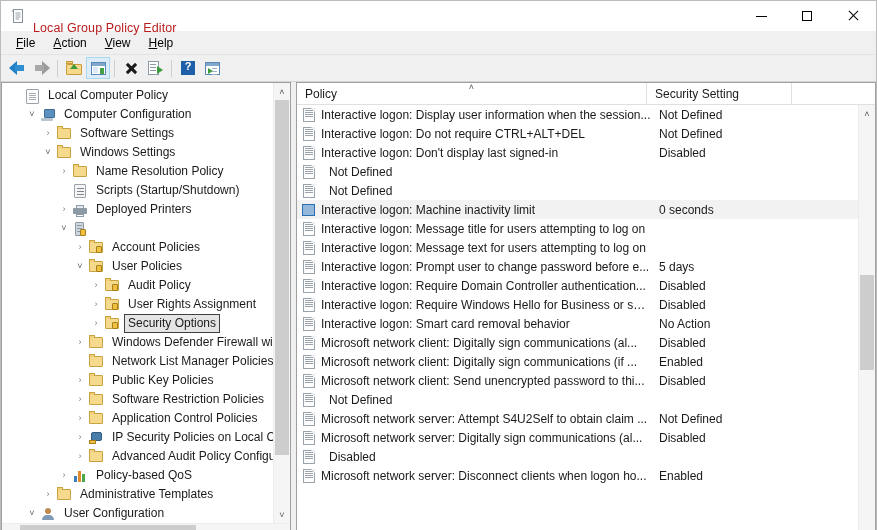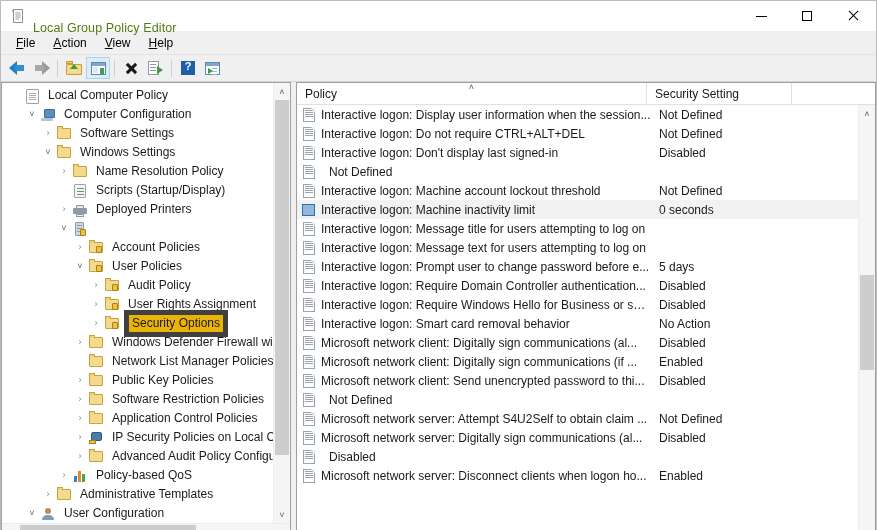--- a/index.html
+++ b/index.html
@@ -20,21 +20,21 @@
   
   .titlebar{
     height:30px;flex:0 0 30px;background:#ffffff;
     display:flex;align-items:center;position:relative;
   }
   .title-icon{
     width:16px;height:16px;margin-left:9px;margin-right:7px;
     flex:0 0 16px;position:relative;
   }
   .title-text{
-    font-size:12.5px;color:#4d7c0f;letter-spacing:0.1px;margin-top:24px;
+    font-size:12.5px;color:#b91c1c;letter-spacing:0.1px;margin-top:24px;
   }
   .winbtns{margin-left:auto;display:flex;height:30px;}
   .winbtn{
     width:46px;height:30px;display:flex;align-items:center;justify-content:center;
     font-size:11px;color:#000;line-height:1;
   }
   .min-glyph{display:block;width:11px;height:1px;background:#000;}
   .max-glyph{display:block;width:10px;height:10px;border:1px solid #000;box-sizing:border-box;}
   .close-glyph{display:block;width:12px;height:12px;position:relative;}
   .close-glyph:before,.close-glyph:after{
@@ -108,21 +108,21 @@
   .tnode{
     height:19px;display:flex;align-items:center;white-space:nowrap;
     font-size:12px;color:#1a1a1a;position:relative;
   }
   .tnode .chev{
     width:16px;flex:0 0 16px;display:flex;align-items:center;justify-content:center;
     color:#808080;font-size:9px;line-height:1;
   }
   .tnode .chev.expanded{color:#5a5a5a;}
   .tnode .lbl{padding:1px 3px 1px 3px;border:1px solid transparent;box-sizing:border-box;line-height:15px;}
-  .tnode.sel .lbl{background:#eab308;border:5px solid #404040;}
+  .tnode.sel .lbl{background:#e5e5e5;border:1px solid #404040;}
   .ticon{width:16px;height:16px;flex:0 0 16px;margin-right:4px;position:relative;}
   
   .i-doc{width:13px;height:15px;background:#fdfdfd;border:1px solid #9aa3ab;box-sizing:border-box;position:absolute;left:2px;top:1px;border-radius:1px;}
   .i-doc i{position:absolute;left:2px;width:7px;height:1px;background:#a7aeb5;display:block;}
   .i-comp{position:absolute;left:1px;top:2px;width:14px;height:12px;}
   .i-comp .scr{position:absolute;left:3px;top:0;width:11px;height:9px;background:#5a8fc0;border:1px solid #3f6d96;box-sizing:border-box;border-radius:1px;}
   .i-comp .base{position:absolute;left:0;bottom:0;width:12px;height:3px;background:#b8c4cf;border-radius:1px;}
   .i-folder{position:absolute;left:1px;top:2px;width:14px;height:11px;background:#f5d98d;border:1px solid #c8a23f;box-sizing:border-box;border-radius:1px;}
   .i-folder:before{content:"";position:absolute;left:-1px;top:-3px;width:6px;height:3px;background:#f2d07a;border:1px solid #c8a23f;box-sizing:border-box;border-bottom:none;}
   .i-folder.lock:after{
@@ -354,21 +354,21 @@
             </div>
             <div class="tnode" style="padding-left: 54px;">
               <span class="chev"></span>
               <span class="ticon">
                 <span class="i-script">
                   <i style="top:3px"></i>
                   <i style="top:6px"></i>
                   <i style="top:9px"></i>
                 </span>
               </span>
-              <span class="lbl">Scripts (Startup/Display)</span>
+              <span class="lbl">Scripts (Startup/Shutdown)</span>
             </div>
             <div class="tnode" style="padding-left: 54px;">
               <span class="chev">›</span>
               <span class="ticon">
                 <span class="i-printer">
                   <span class="t"></span>
                   <span class="b"></span>
                   <span class="p"></span>
                 </span>
               </span>
@@ -560,21 +560,20 @@
                 </span>
               </span>
               <span class="lval">Not Defined</span>
             </div>
             <div class="lrow">
               <span class="ricon">
                 <span class="ri-pol">
                   <span class="fold"></span>
                 </span>
               </span>
-              <span class="lname">Interactive logon: Machine account lockout threshold</span>
               <span class="lval">Not Defined</span>
             </div>
             <div class="lrow sel">
               <span class="ricon">
                 <span class="ri-sel"></span>
               </span>
               <span class="lname">Interactive logon: Machine inactivity limit</span>
               <span class="lval">0 seconds</span>
             </div>
             <div class="lrow">

